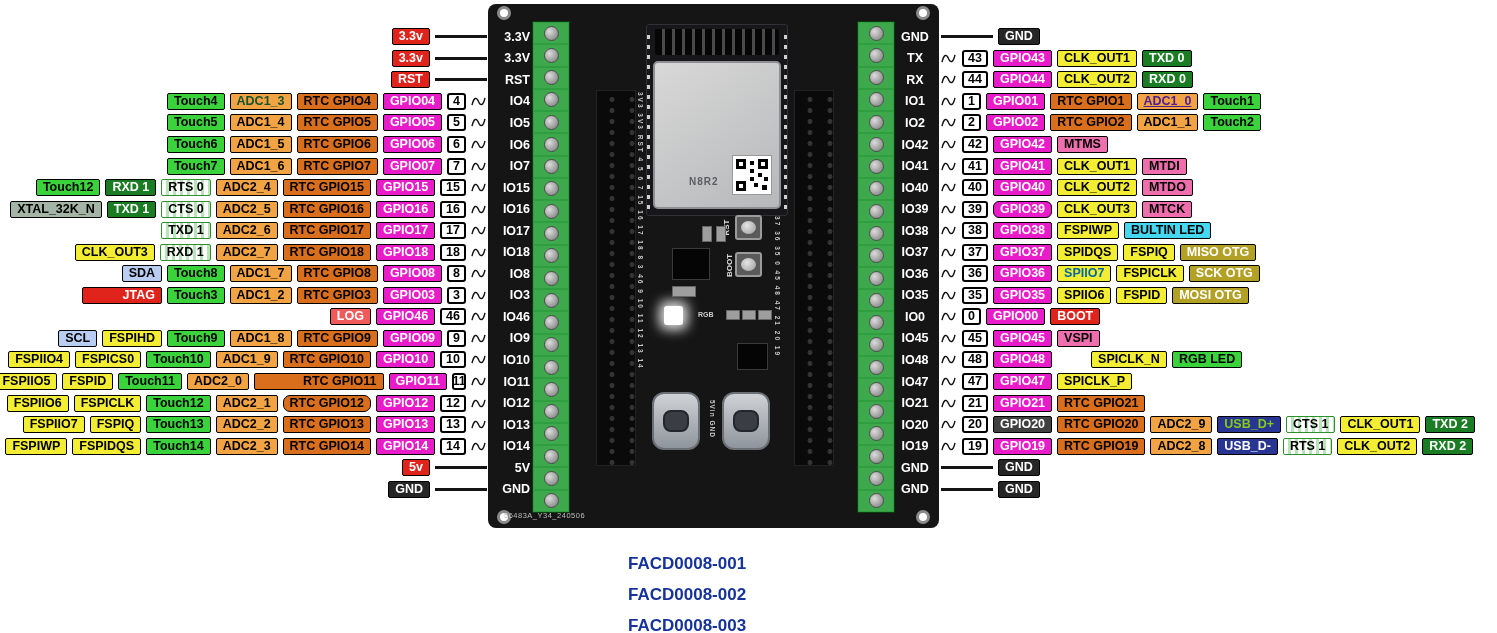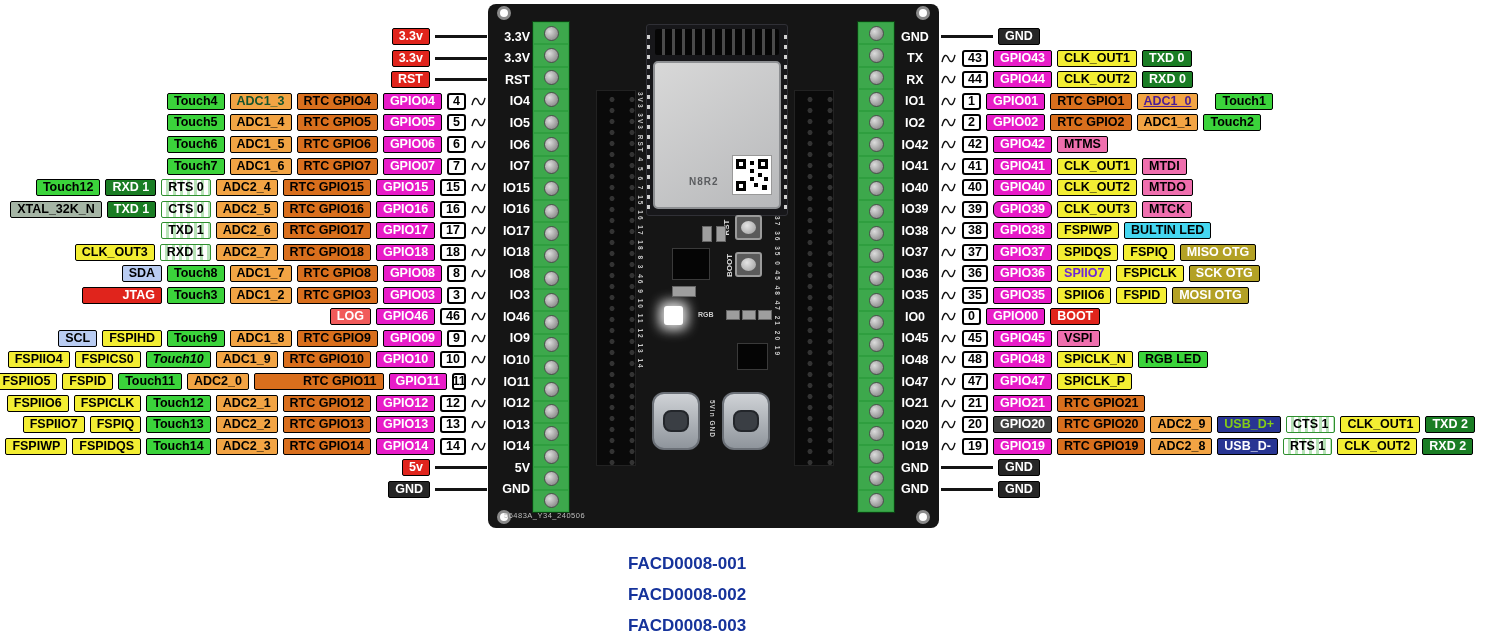--- a/index.html
+++ b/index.html
@@ -257,21 +257,21 @@
         <span class="tag num">9</span>
         <span class="squig">
           <svg viewBox="0 0 16 14" width="15" height="13">
             <path d="M1 11 C3 2 6 2 8 7 C10 12 13 12 15 3" fill="none" stroke="#111" stroke-width="1.5"></path>
           </svg>
         </span>
       </div>
       <div class="pin-row">
         <span class="tag" style="background: rgb(243, 238, 51); color: rgb(0, 0, 0);">FSPIIO4</span>
         <span class="tag" style="background: rgb(243, 238, 51); color: rgb(0, 0, 0);">FSPICS0</span>
-        <span class="tag" style="background: rgb(59, 211, 59); color: rgb(0, 0, 0); font-style: italic;">Touch10</span>
+        <span class="tag" style="background: rgb(59, 211, 59); color: rgb(0, 0, 0);">Touch10</span>
         <span class="tag" style="background: rgb(242, 164, 68); color: rgb(0, 0, 0);">ADC1_9</span>
         <span class="tag" style="background: rgb(217, 111, 29); color: rgb(0, 0, 0);">RTC GPIO10</span>
         <span class="tag" style="background: rgb(232, 28, 200); color: rgb(255, 255, 255);">GPIO10</span>
         <span class="tag num">10</span>
         <span class="squig">
           <svg viewBox="0 0 16 14" width="15" height="13">
             <path d="M1 11 C3 2 6 2 8 7 C10 12 13 12 15 3" fill="none" stroke="#111" stroke-width="1.5"></path>
           </svg>
         </span>
       </div>
@@ -287,21 +287,21 @@
           <svg viewBox="0 0 16 14" width="15" height="13">
             <path d="M1 11 C3 2 6 2 8 7 C10 12 13 12 15 3" fill="none" stroke="#111" stroke-width="1.5"></path>
           </svg>
         </span>
       </div>
       <div class="pin-row">
         <span class="tag" style="background: rgb(243, 238, 51); color: rgb(0, 0, 0);">FSPIIO6</span>
         <span class="tag" style="background: rgb(243, 238, 51); color: rgb(0, 0, 0);">FSPICLK</span>
         <span class="tag" style="background: rgb(59, 211, 59); color: rgb(0, 0, 0);">Touch12</span>
         <span class="tag" style="background: rgb(242, 164, 68); color: rgb(0, 0, 0);">ADC2_1</span>
-        <span class="tag" style="background: rgb(217, 111, 29); color: rgb(0, 0, 0);">RTC GPIO12</span>
+        <span class="tag" style="background: rgb(217, 111, 29); color: rgb(0, 0, 0); border-radius: 7px;">RTC GPIO12</span>
         <span class="tag" style="background: rgb(232, 28, 200); color: rgb(255, 255, 255);">GPIO12</span>
         <span class="tag num">12</span>
         <span class="squig">
           <svg viewBox="0 0 16 14" width="15" height="13">
             <path d="M1 11 C3 2 6 2 8 7 C10 12 13 12 15 3" fill="none" stroke="#111" stroke-width="1.5"></path>
           </svg>
         </span>
       </div>
       <div class="pin-row">
         <span class="tag" style="background: rgb(243, 238, 51); color: rgb(0, 0, 0);">FSPIIO7</span>
@@ -617,21 +617,21 @@
       <div class="pin-row">
         <span class="squig">
           <svg viewBox="0 0 16 14" width="15" height="13">
             <path d="M1 11 C3 2 6 2 8 7 C10 12 13 12 15 3" fill="none" stroke="#111" stroke-width="1.5"></path>
           </svg>
         </span>
         <span class="tag num">1</span>
         <span class="tag" style="background: rgb(232, 28, 200); color: rgb(255, 255, 255);">GPIO01</span>
         <span class="tag" style="background: rgb(217, 111, 29); color: rgb(0, 0, 0);">RTC GPIO1</span>
         <span class="tag" style="background: rgb(242, 164, 68); color: #4c1d95; text-decoration: underline;">ADC1_0</span>
-        <span class="tag" style="background: rgb(59, 211, 59); color: rgb(0, 0, 0); margin-left: 12px;">Touch1</span>
+        <span class="tag" style="background: rgb(59, 211, 59); color: rgb(0, 0, 0);">Touch1</span>
       </div>
       <div class="pin-row">
         <span class="squig">
           <svg viewBox="0 0 16 14" width="15" height="13">
             <path d="M1 11 C3 2 6 2 8 7 C10 12 13 12 15 3" fill="none" stroke="#111" stroke-width="1.5"></path>
           </svg>
         </span>
         <span class="tag num">2</span>
         <span class="tag" style="background: rgb(232, 28, 200); color: rgb(255, 255, 255);">GPIO02</span>
         <span class="tag" style="background: rgb(217, 111, 29); color: rgb(0, 0, 0);">RTC GPIO2</span>
@@ -705,21 +705,21 @@
         <span class="tag" style="background: rgb(179, 161, 37); color: rgb(255, 255, 255);">MISO OTG</span>
       </div>
       <div class="pin-row">
         <span class="squig">
           <svg viewBox="0 0 16 14" width="15" height="13">
             <path d="M1 11 C3 2 6 2 8 7 C10 12 13 12 15 3" fill="none" stroke="#111" stroke-width="1.5"></path>
           </svg>
         </span>
         <span class="tag num">36</span>
         <span class="tag" style="background: rgb(232, 28, 200); color: rgb(255, 255, 255);">GPIO36</span>
-        <span class="tag" style="background: rgb(243, 238, 51); color: #6d28d9; text-align: right;">SPIIO7</span>
+        <span class="tag" style="background: rgb(243, 238, 51); color: #0369a1; text-align: right;">SPIIO7</span>
         <span class="tag" style="background: rgb(243, 238, 51); color: rgb(0, 0, 0);">FSPICLK</span>
         <span class="tag" style="background: rgb(179, 161, 37); color: rgb(255, 255, 255);">SCK OTG</span>
       </div>
       <div class="pin-row">
         <span class="squig">
           <svg viewBox="0 0 16 14" width="15" height="13">
             <path d="M1 11 C3 2 6 2 8 7 C10 12 13 12 15 3" fill="none" stroke="#111" stroke-width="1.5"></path>
           </svg>
         </span>
         <span class="tag num">35</span>
@@ -749,21 +749,21 @@
         <span class="tag" style="background: rgb(239, 111, 174); color: rgb(0, 0, 0);">VSPI</span>
       </div>
       <div class="pin-row">
         <span class="squig">
           <svg viewBox="0 0 16 14" width="15" height="13">
             <path d="M1 11 C3 2 6 2 8 7 C10 12 13 12 15 3" fill="none" stroke="#111" stroke-width="1.5"></path>
           </svg>
         </span>
         <span class="tag num">48</span>
         <span class="tag" style="background: rgb(232, 28, 200); color: rgb(255, 255, 255);">GPIO48</span>
-        <span class="tag" style="background: rgb(243, 238, 51); color: rgb(0, 0, 0);">SPICLK_N</span>
+        <span class="tag" style="background: rgb(243, 238, 51); color: rgb(0, 0, 0); margin-left: 34px;">SPICLK_N</span>
         <span class="tag" style="background: rgb(59, 211, 59); color: rgb(0, 0, 0);">RGB LED</span>
       </div>
       <div class="pin-row">
         <span class="squig">
           <svg viewBox="0 0 16 14" width="15" height="13">
             <path d="M1 11 C3 2 6 2 8 7 C10 12 13 12 15 3" fill="none" stroke="#111" stroke-width="1.5"></path>
           </svg>
         </span>
         <span class="tag num">47</span>
         <span class="tag" style="background: rgb(232, 28, 200); color: rgb(255, 255, 255);">GPIO47</span>

